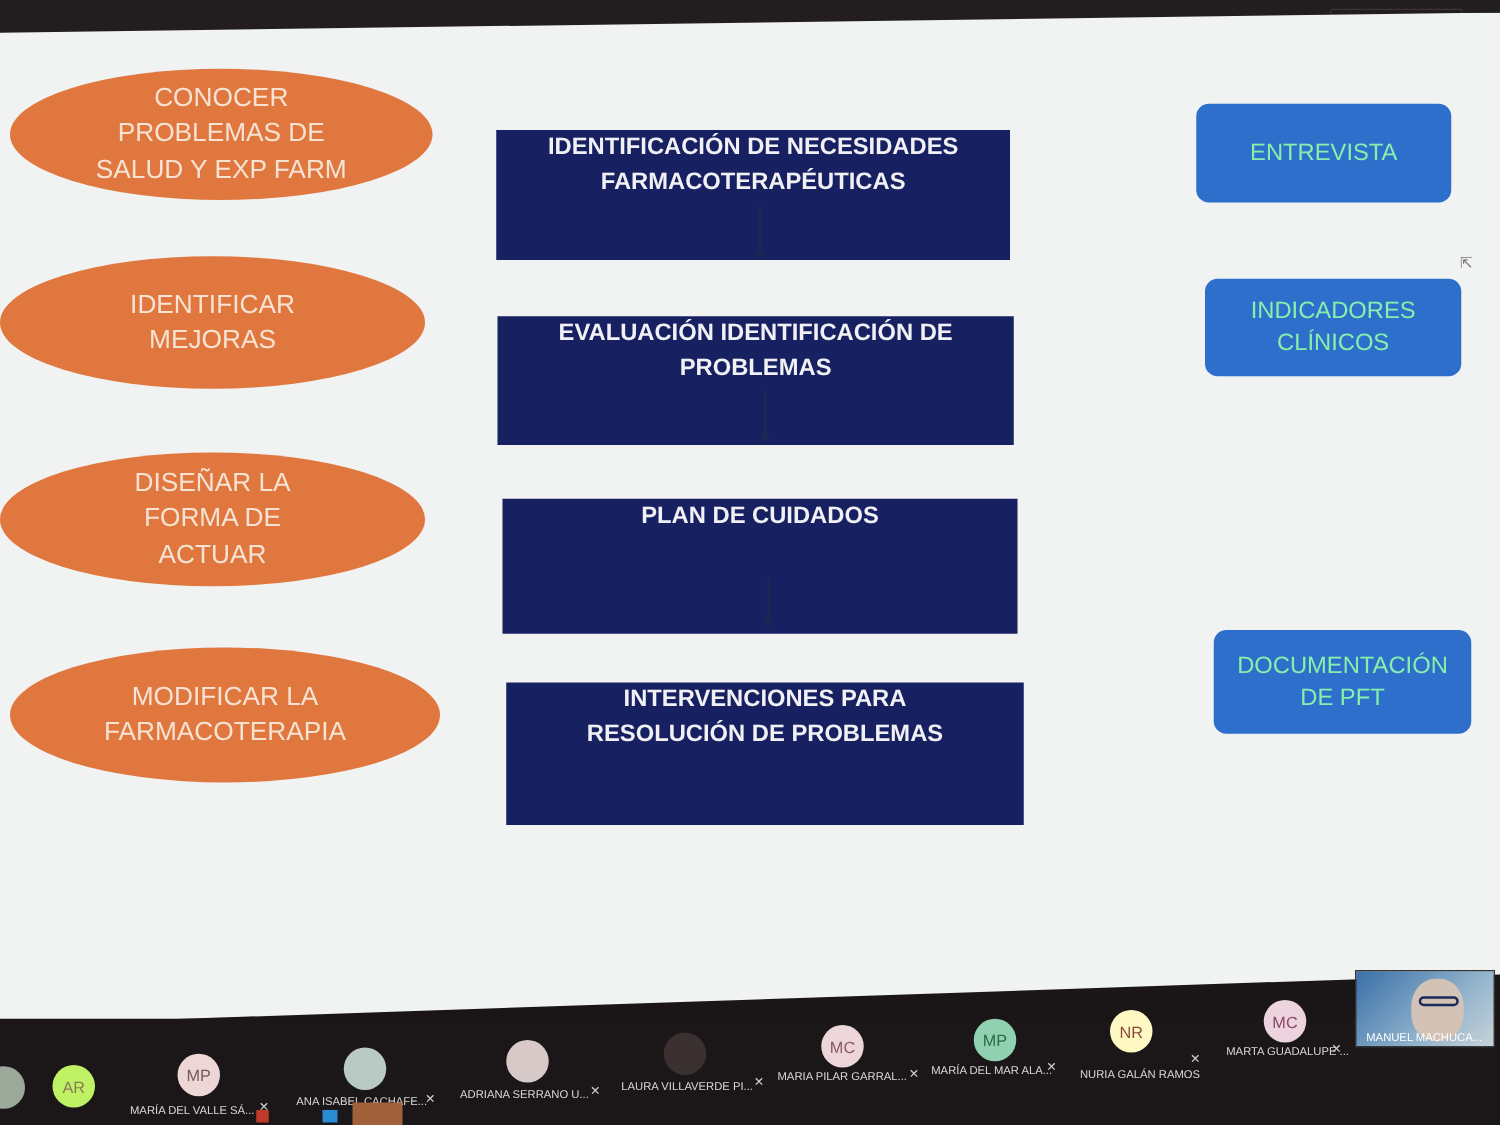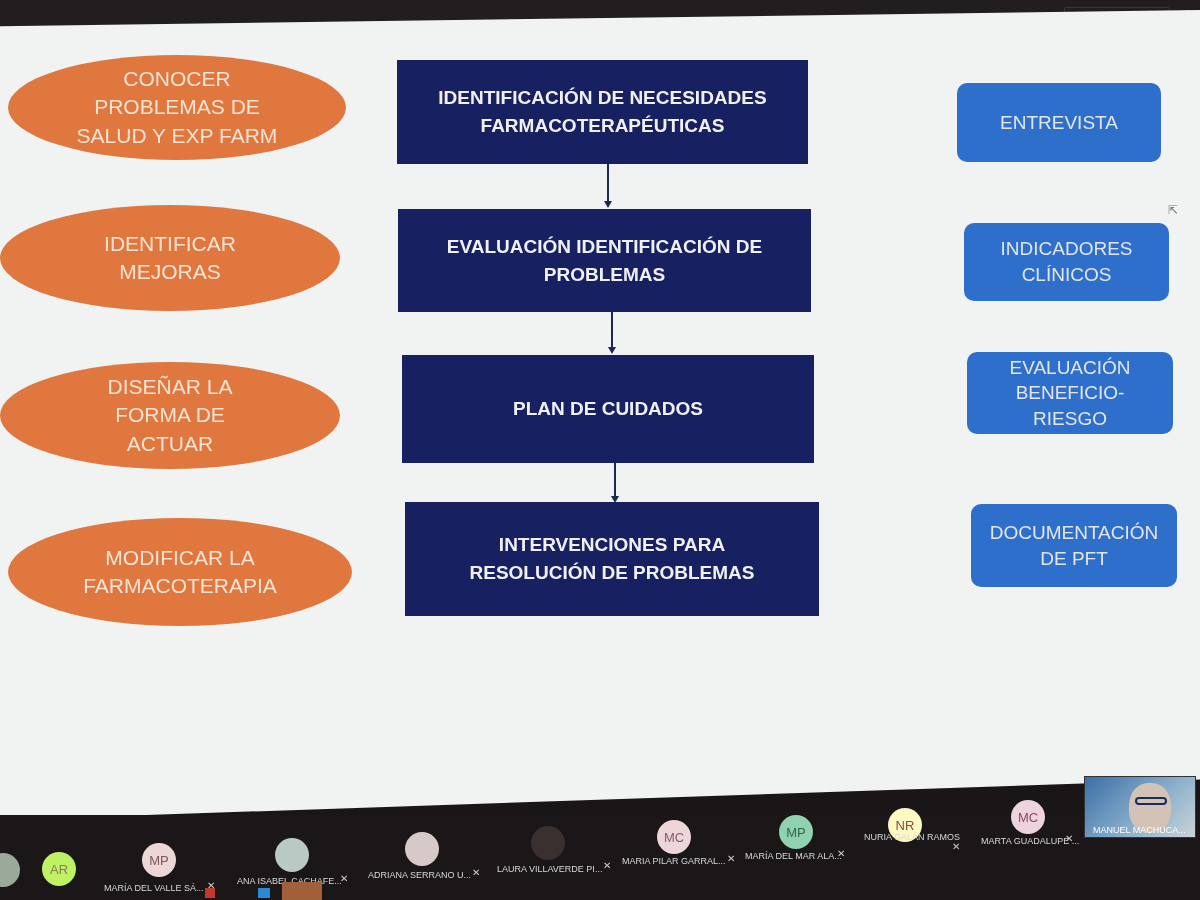--- a/index.html
+++ b/index.html
@@ -4,22 +4,22 @@
   <style>
     * { box-sizing: border-box; margin: 0; padding: 0; }
     html, body { width: 1200px; height: 900px; overflow: hidden; background: #1a1617; font-family: "Liberation Sans", sans-serif; }
     .screen { position: absolute; left: 0; top: 0; width: 1200px; height: 900px; }
     .topbar { position: absolute; left: 0; top: 0; width: 1200px; height: 30px; background: #221e1f; }
     .topbar .ctrl { position: absolute; left: 1064px; top: 7px; height: 20px; padding: 0 10px; border: 1px solid #3a3536; border-radius: 2px; color: #e6e6e6; font-size: 11px; font-weight: bold; line-height: 18px; }
     .topbar .people { position: absolute; left: 1182px; top: 8px; width: 16px; height: 14px; color: #ccc; font-size: 12px; }
     .slide { position: absolute; left: 0; top: 10px; width: 1200px; height: 810px; background: #f1f2f2;
              clip-path: polygon(0 2%, 100% 0, 100% 95%, 0 100%); }
     .ellipse { position: absolute; background: #e0773f; border-radius: 50%; color: #f6e3d3; font-size: 21px; text-align: center; display: flex; align-items: center; justify-content: center; line-height: 1.35; }
-    .navy { position: absolute; background: #172060; color: #f0f0f5; font-weight: bold; font-size: 19px; text-align: center; display: flex; align-items: center; justify-content: center; line-height: 1.45; }
-    .blue { position: absolute; background: #2e6fcb; border-radius: 10px; color: #e5e5e5; font-size: 19px; text-align: center; display: flex; align-items: center; justify-content: center; line-height: 1.35; }
+    .navy { position: absolute; background: #172060; color: #f0f0f5; font-weight: bold; font-size: 19px; text-align: center; display: flex; align-items: flex-start; justify-content: center; line-height: 1.45; margin-top: 44px; }
+    .blue { position: absolute; background: #2e6fcb; border-radius: 10px; color: #86efac; font-size: 19px; text-align: center; display: flex; align-items: center; justify-content: center; line-height: 1.35; }
     .vline { position: absolute; width: 2px; background: #1c2850; }
     .arrowhead { position: absolute; width: 0; height: 0; border-left: 4px solid transparent; border-right: 4px solid transparent; border-top: 7px solid #1c2850; }
     .cursor { position: absolute; left: 1168px; top: 193px; color: #777; font-size: 12px; }
     .bottombar { position: absolute; left: 0; top: 815px; width: 1200px; height: 85px; background: #1b1718; }
     .tile { position: absolute; top: 0; height: 85px; text-align: center; }
     .avatar { position: absolute; width: 34px; height: 34px; border-radius: 50%; display: flex; align-items: center; justify-content: center; font-size: 13px; }
     .pname { position: absolute; font-size: 9px; color: #d8d8d8; white-space: nowrap; }
     .mic { position: absolute; font-size: 10px; color: #cfcfcf; }
     .video { position: absolute; left: 1084px; top: 776px; width: 112px; height: 62px; background: linear-gradient(135deg,#3a6fa8,#8fb2cc 60%,#c9d3d8); border: 1px solid #333; }
     .video .vname { position: absolute; left: 8px; bottom: 2px; font-size: 9px; color: #fff; }
@@ -73,23 +73,20 @@
     <div class="navy" style="left:405px; top:492px; width:414px; height:114px;">
       <span style="width:340px;">INTERVENCIONES PARA RESOLUCIÓN DE PROBLEMAS</span>
     </div>
 
     <div class="blue" style="left:957px; top:73px; width:204px; height:79px;">
       <span>ENTREVISTA</span>
     </div>
     <div class="blue" style="left:964px; top:213px; width:205px; height:78px;">
       <span style="width:150px;">INDICADORES CLÍNICOS</span>
     </div>
-    <div class="blue" style="left:967px; top:342px; width:206px; height:82px;">
-      <span style="width:130px;">EVALUACIÓN BENEFICIO-RIESGO</span>
-    </div>
     <div class="blue" style="left:971px; top:494px; width:206px; height:83px;">
       <span style="width:180px;">DOCUMENTACIÓN DE PFT</span>
     </div>
 
     <div class="cursor">⇱</div>
   </div>
 
   <div class="bottombar"></div>
 
   <div class="tile" style="left:0; top:850px;">
@@ -141,21 +138,21 @@
       <span>MP</span>
     </div>
     <div class="pname" style="left:0px; top:36px;">MARÍA DEL MAR ALA...</div>
     <div class="mic" style="left:92px; top:33px;">✕</div>
   </div>
 
   <div class="tile" style="left:860px; top:808px; width:110px;">
     <div class="avatar" style="left:28px; top:0; background:#fef9c3; color:#8a4a3a;">
       <span>NR</span>
     </div>
-    <div class="pname" style="left:4px; top:24px;">NURIA GALÁN RAMOS</div>
+    <div class="pname" style="left:4px; top:46px;">NURIA GALÁN RAMOS</div>
     <div class="mic" style="left:92px; top:33px;">✕</div>
   </div>
 
   <div class="tile" style="left:975px; top:800px; width:105px;">
     <div class="avatar" style="left:36px; top:0; background:#ecd3de; color:#8a4a6a;">
       <span>MC</span>
     </div>
     <div class="pname" style="left:6px; top:36px;">MARTA GUADALUPE ...</div>
     <div class="mic" style="left:90px; top:33px;">✕</div>
   </div>

